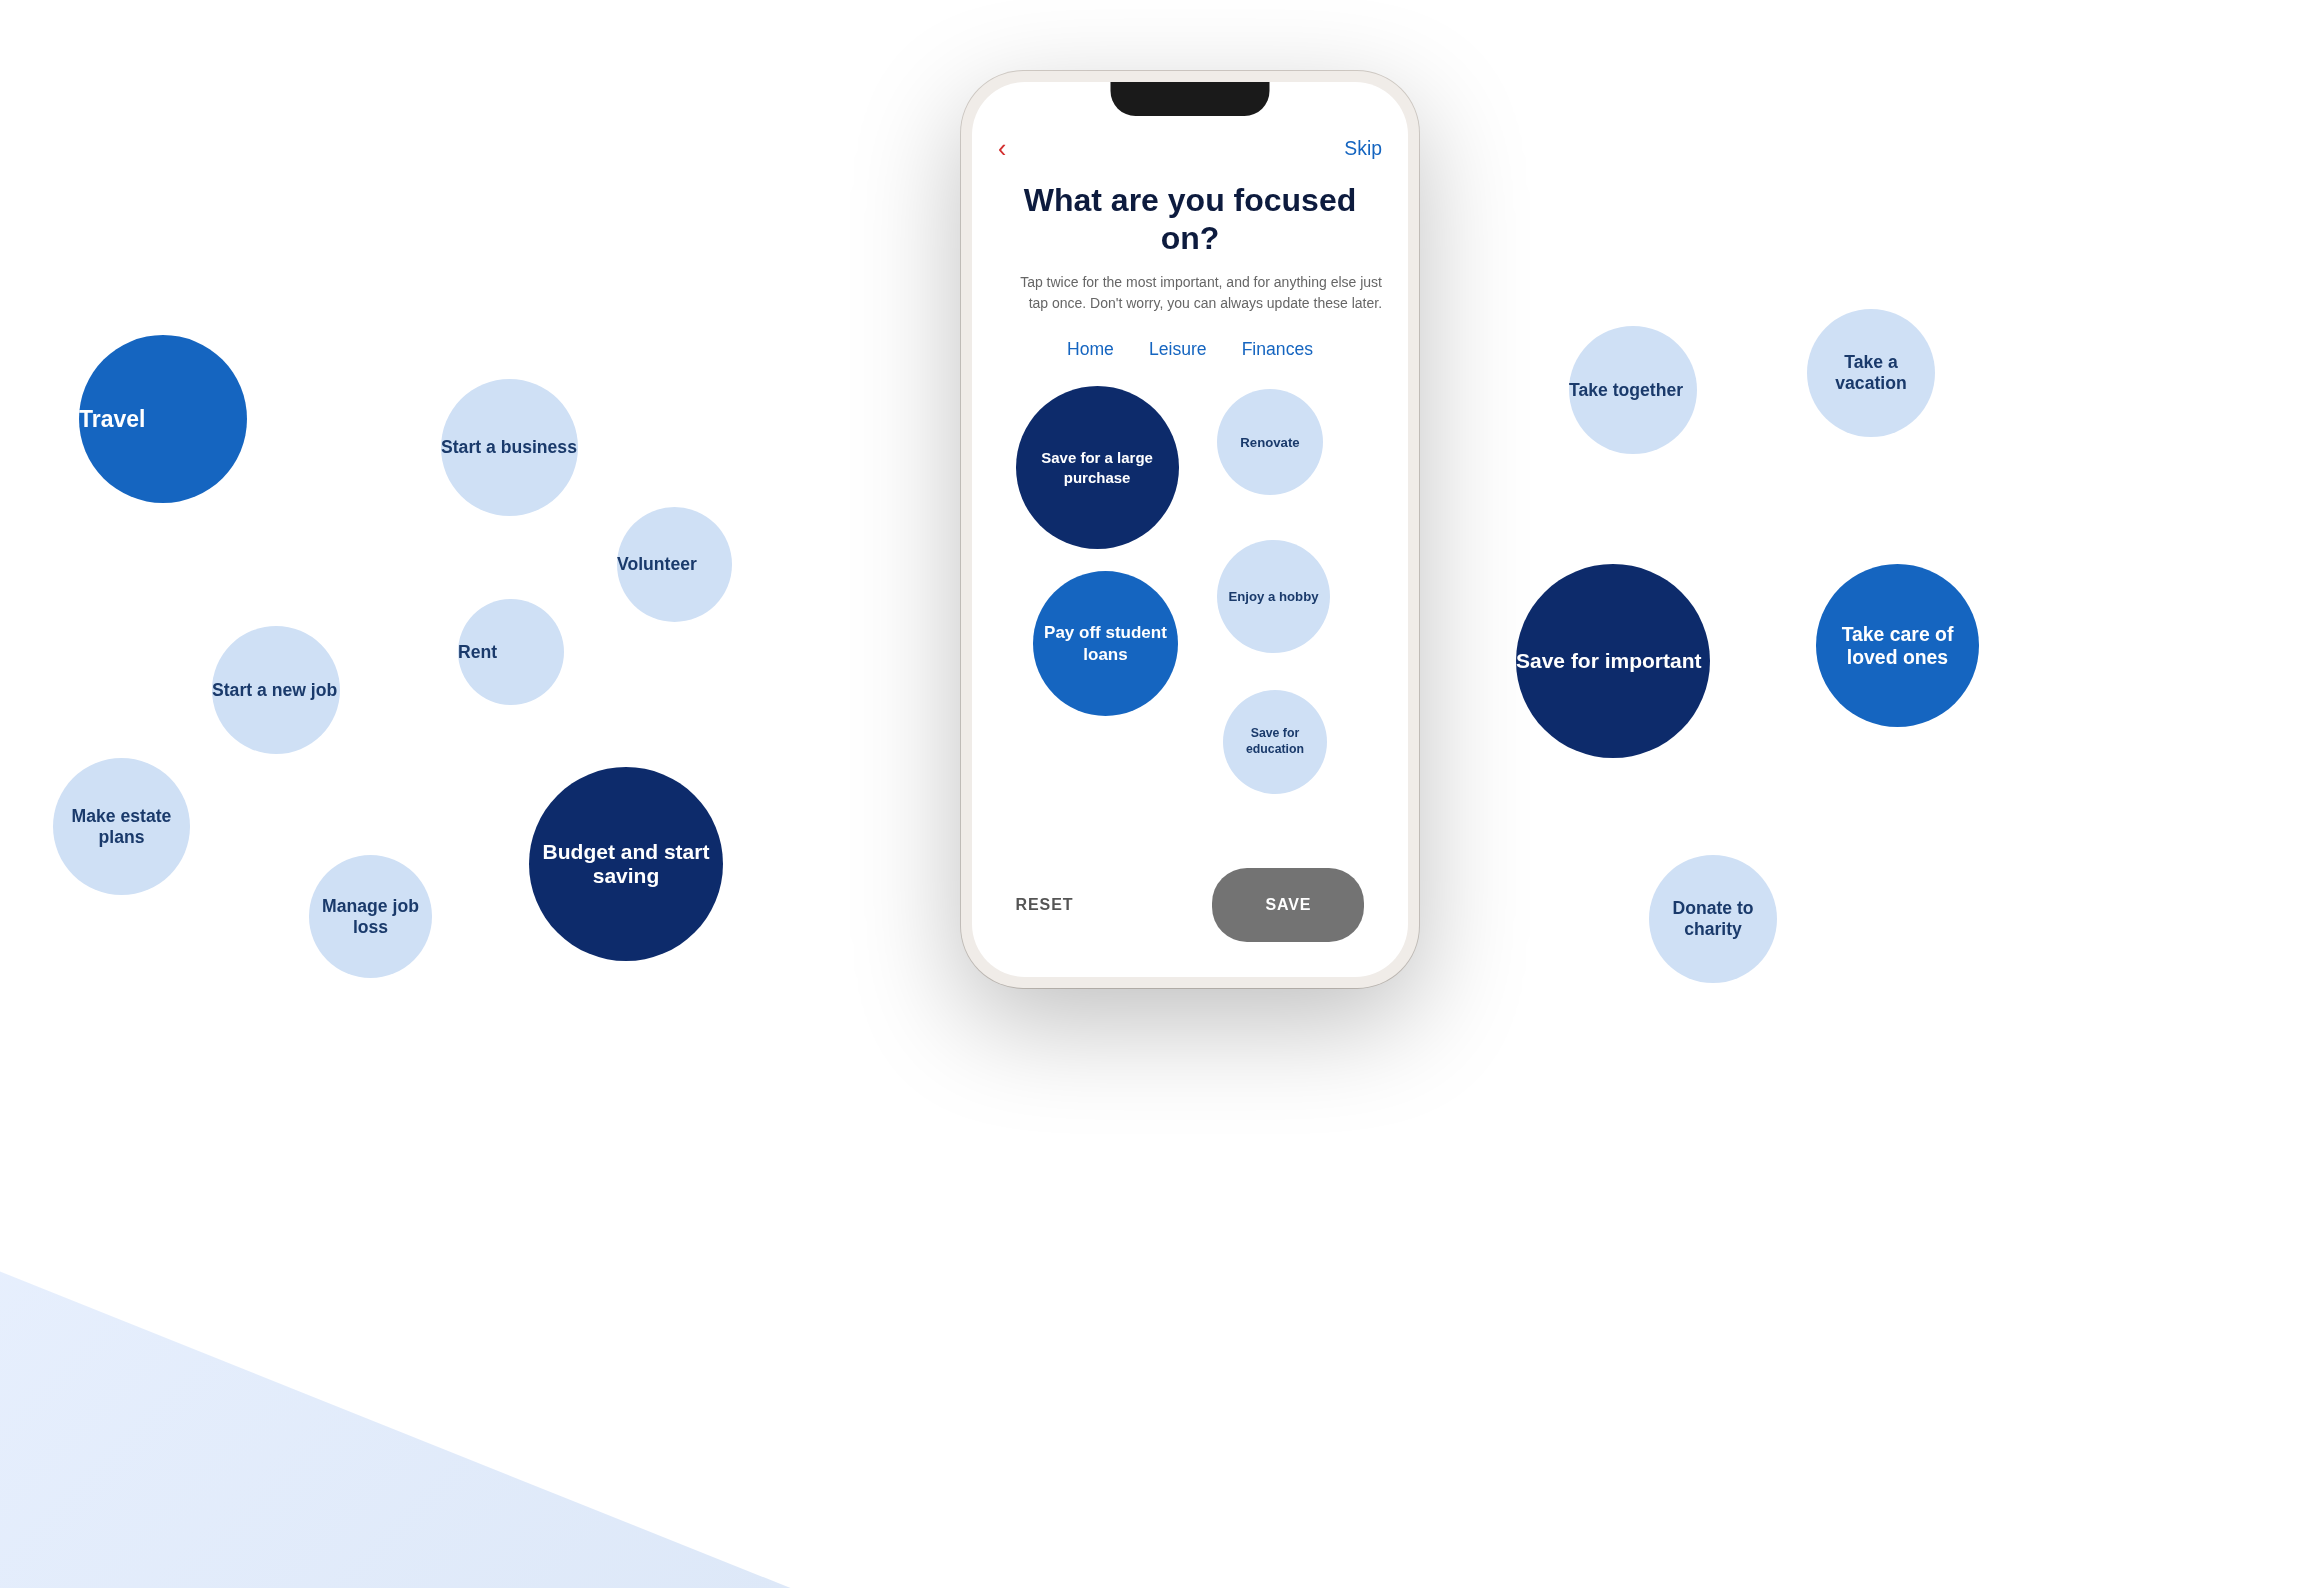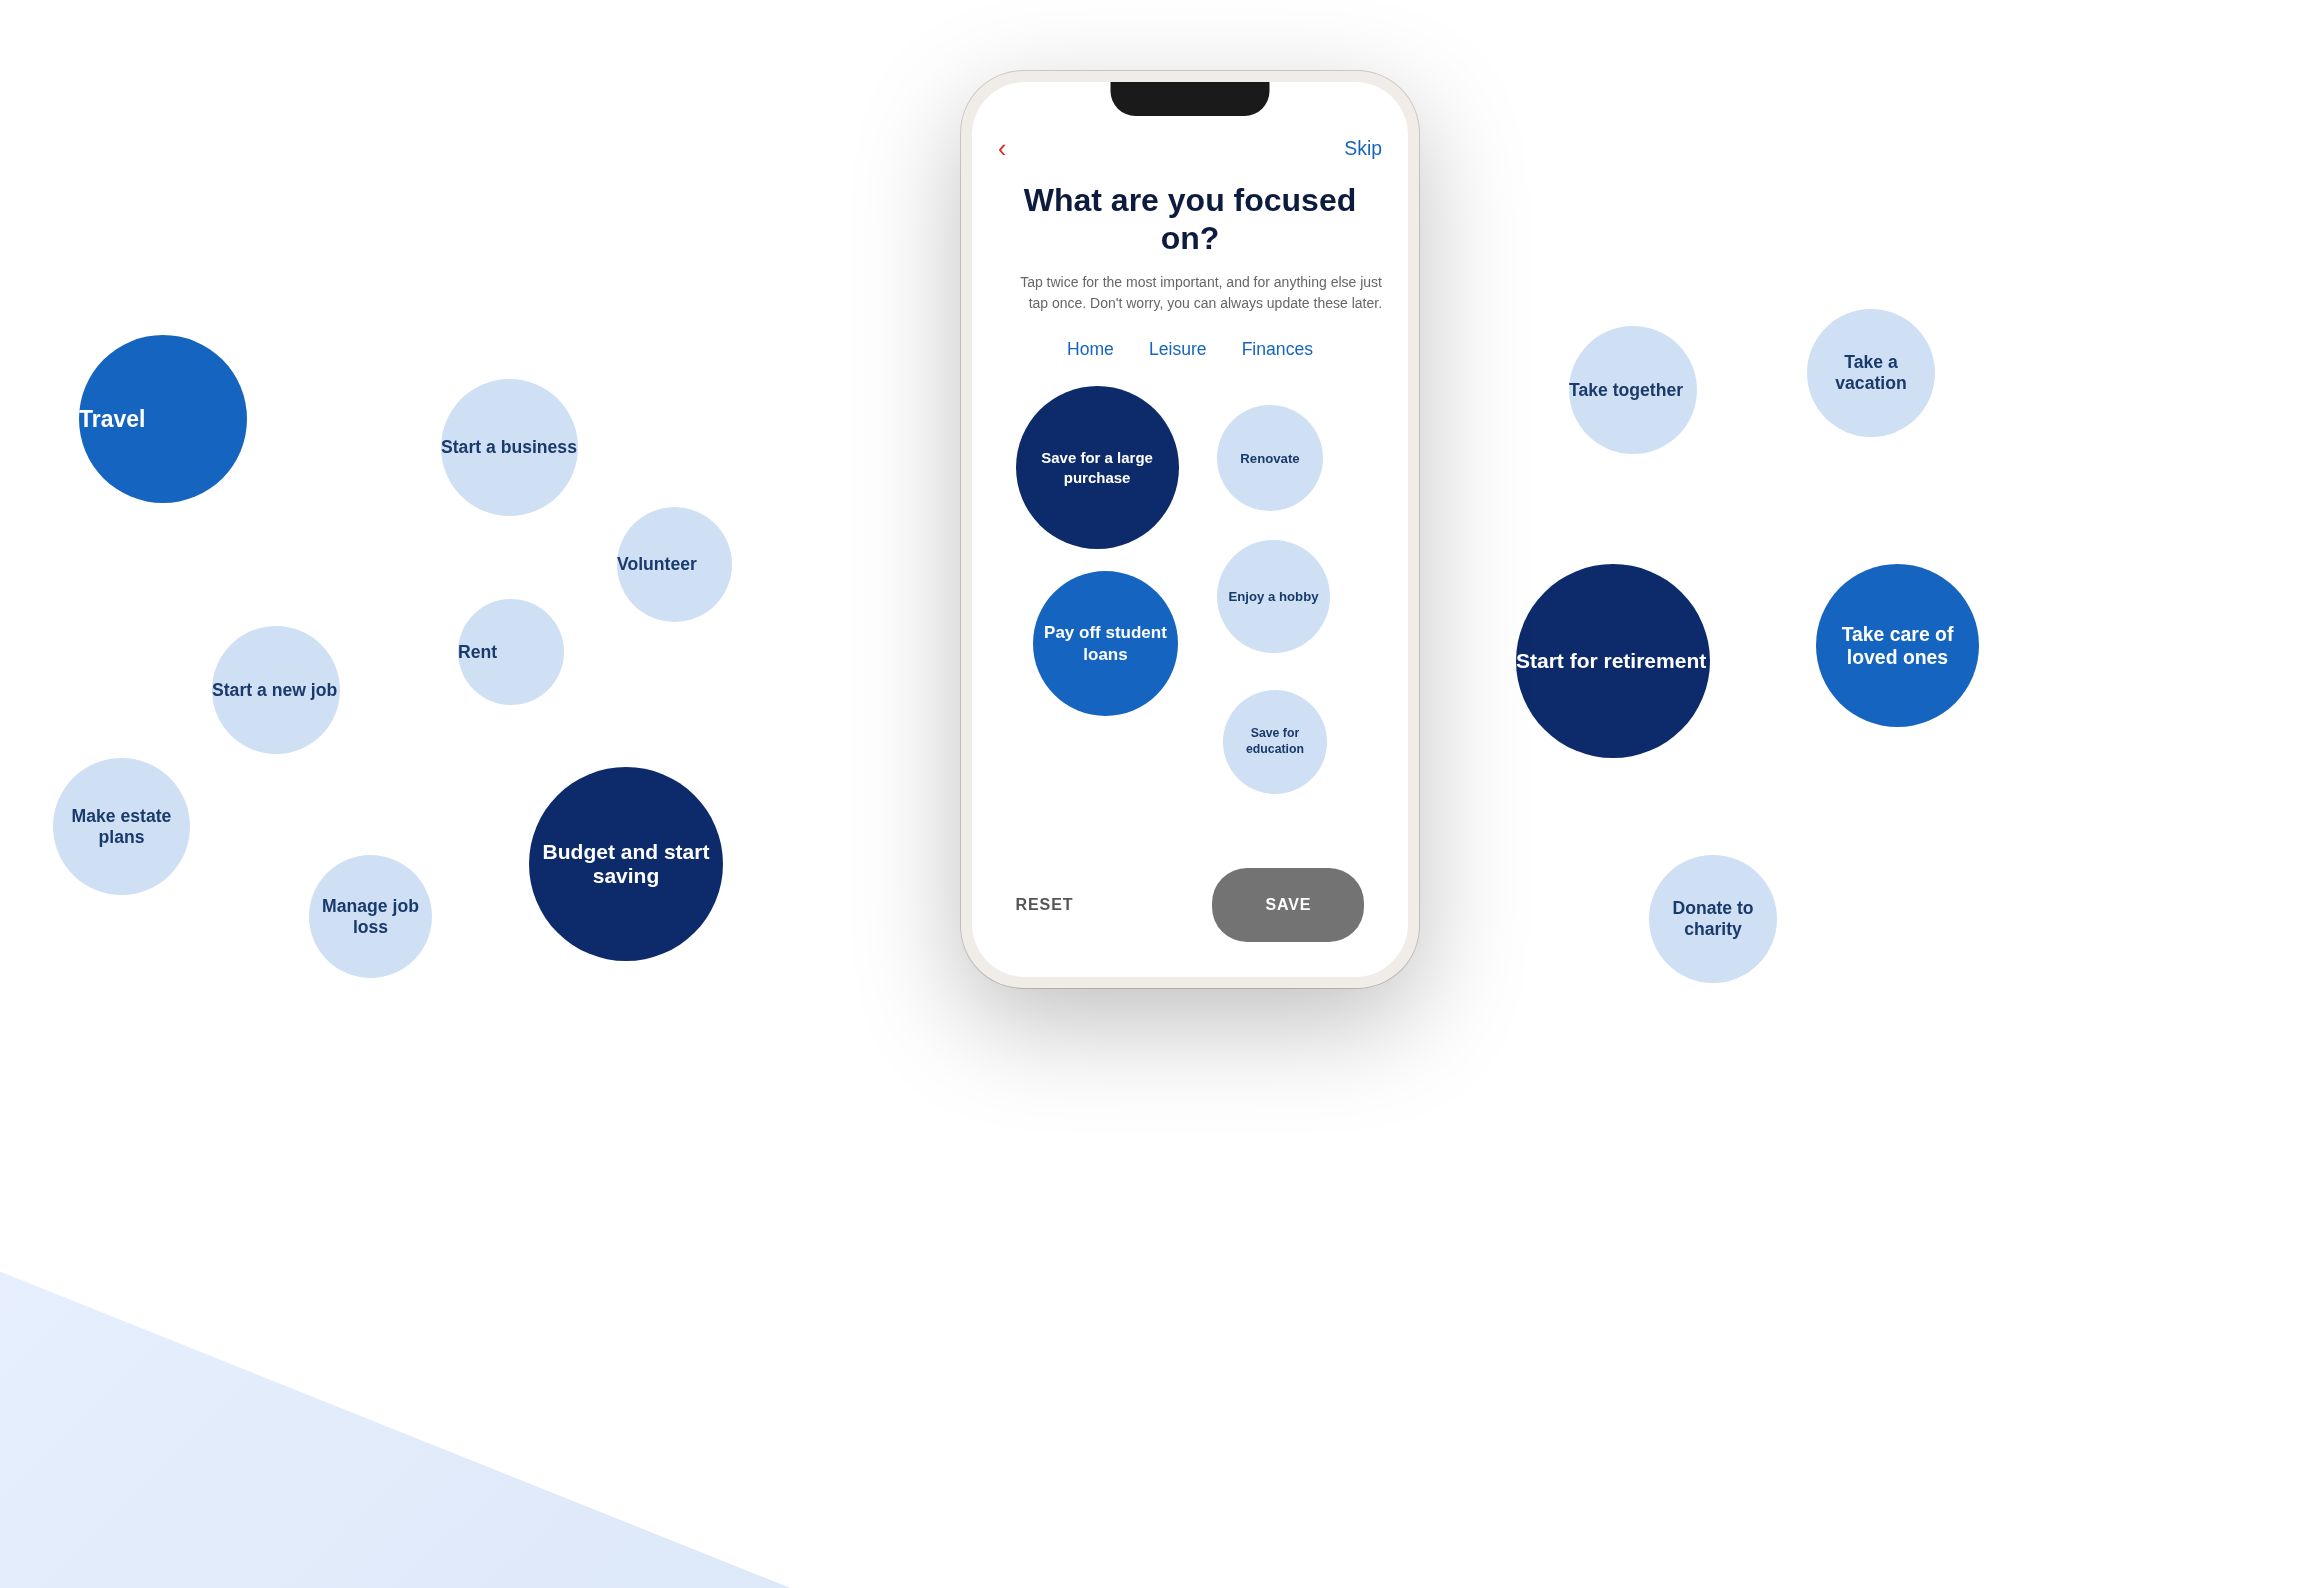--- a/index.html
+++ b/index.html
@@ -255,21 +255,21 @@
 
 <div class="circle circle-lighter" style="width:128px;height:128px;top:326px;left:1569px;font-size:17.6px;">
   <span>Take together</span>
 </div>
 
 <div class="circle circle-lighter" style="width:128px;height:128px;top:309px;left:1807px;font-size:17.6px;">
   <span>Take a vacation</span>
 </div>
 
 <div class="circle circle-dark" style="width:194px;height:194px;top:564px;left:1516px;font-size:21px;">
-  <span>Start for retirement</span>
+  <span>Save for important</span>
 </div>
 
 <div class="circle circle-medium" style="width:163px;height:163px;top:564px;left:1816px;font-size:19.4px;">
   <span>Take care of loved ones</span>
 </div>
 
 <div class="circle circle-lighter" style="width:128px;height:128px;top:855px;left:1649px;font-size:17.6px;">
   <span>Donate to charity</span>
 </div>
 
@@ -295,21 +295,21 @@
           <span class="tab-item">Leisure</span>
           <span class="tab-item">Finances</span>
         </div>
 
         <div class="phone-circles-area" style="position:relative;">
 
           <div class="phone-circle phone-circle-dark" style="width:163px;height:163px;top:0px;left:17.6px;font-size:15px;line-height:1.3;">
             <span>Save for a large purchase</span>
           </div>
 
-          <div class="phone-circle phone-circle-light" style="width:106px;height:106px;top:19px;left:219px;font-size:13.2px;">
+          <div class="phone-circle phone-circle-light" style="width:106px;height:106px;top:3px;left:219px;font-size:13.2px;">
             <span>Renovate</span>
           </div>
 
           <div class="phone-circle phone-circle-medium-blue" style="width:145px;height:145px;top:185px;left:35px;font-size:17px;line-height:1.3;">
             <span>Pay off student loans</span>
           </div>
 
           <div class="phone-circle phone-circle-light" style="width:113px;height:113px;top:154px;left:219px;font-size:13.2px;line-height:1.3;">
             <span>Enjoy a hobby</span>
           </div>

